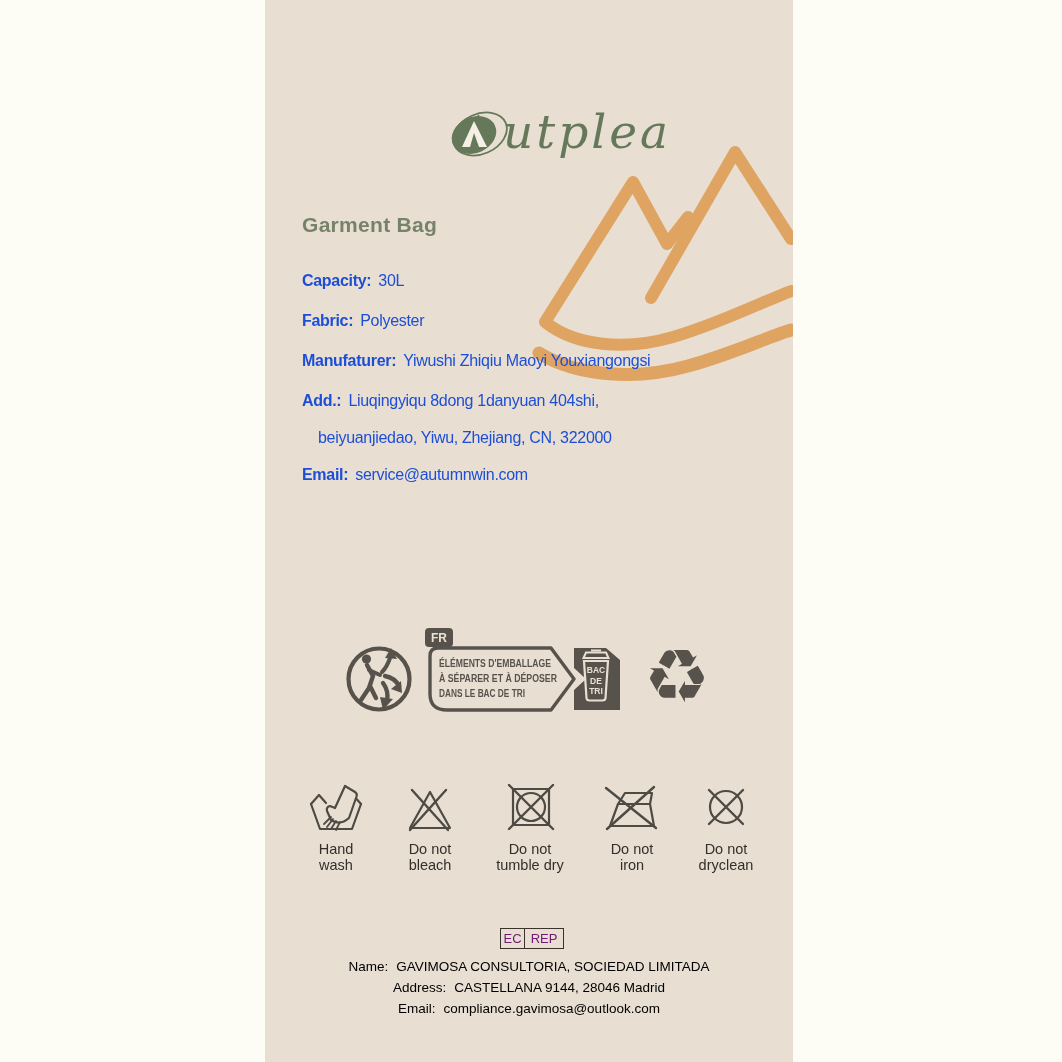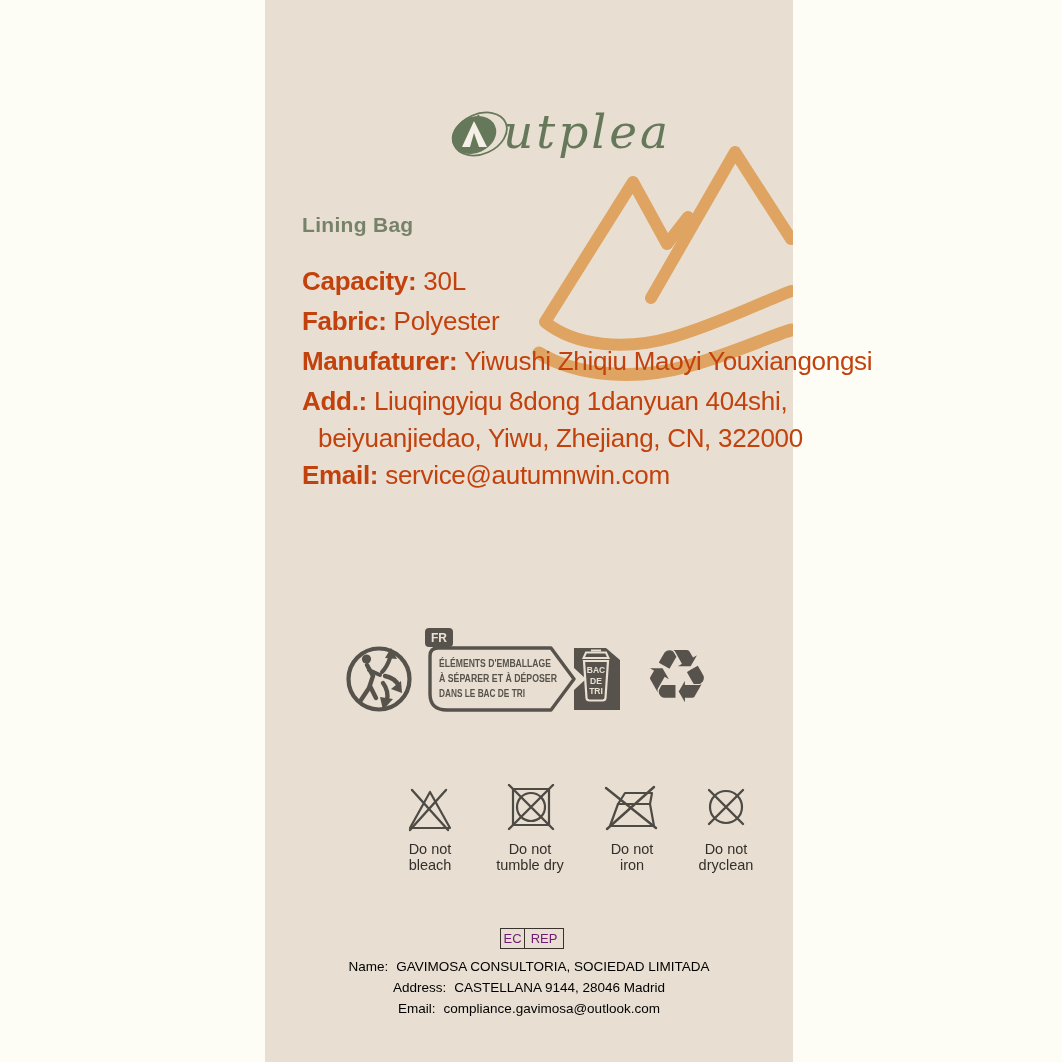--- a/index.html
+++ b/index.html
@@ -13,22 +13,22 @@
   .logo { position:absolute; left:181px; top:104px; display:flex; align-items:flex-start; }
   .wordmark { font-family:"DejaVu Serif", serif; font-style:italic; font-size:47px;
               color:#66785a; margin-left:-5px; margin-top:0px; letter-spacing:3px; }
 
   
   .mountain { position:absolute; left:265px; top:138px; }
 
   
   .title { position:absolute; left:37px; top:213px; font-size:21px; font-weight:bold;
            color:#76836a; letter-spacing:.3px; }
-  .specs { position:absolute; left:37px; top:269px; width:480px; font-size:26px;
-           color:#c2410c; letter-spacing:-0.3px; }
+  .specs { position:absolute; left:37px; top:269px; width:480px; font-size:16px;
+           color:#1d4ed8; letter-spacing:-0.3px; }
   .spec-row { height:24px; line-height:24px; white-space:nowrap; }
   .spec-row + .spec-row { margin-top:16px; }
   .spec-row:nth-child(n+5) { margin-top:13px; }
   .spec-label { font-weight:bold; }
   .spec-value { margin-left:7px; }
   .spec-label:empty + .spec-value { margin-left:16px; }
 
   
   .triman-icon { position:absolute; left:80px; top:645px; }
   .banner      { position:absolute; left:158px; top:627px; }
@@ -77,21 +77,21 @@
     </div>
 
     <svg class="mountain" width="263" height="247" viewBox="0 0 263 247">
       <g fill="none" stroke="#dfa462" stroke-linecap="round" stroke-linejoin="round">
         <path stroke-width="12" d="M158,79 L137,106 L103,44 L15,184 C45,208 95,213 143,199 C188,186 232,164 261,153"></path>
         <path stroke-width="12" d="M121,160 L205,14 L261,101"></path>
         <path stroke-width="13" d="M9,215 C48,239 108,242 158,228 C202,216 240,198 261,192"></path>
       </g>
     </svg>
 
-    <div class="title">Lining Bag</div>
+    <div class="title">Garment Bag</div>
 
     <div class="specs">
       <div class="spec-row"><span class="spec-label">Capacity:</span><span class="spec-value">30L</span></div>
       <div class="spec-row"><span class="spec-label">Fabric:</span><span class="spec-value">Polyester</span></div>
       <div class="spec-row"><span class="spec-label">Manufaturer:</span><span class="spec-value">Yiwushi Zhiqiu Maoyi Youxiangongsi</span></div>
       <div class="spec-row"><span class="spec-label">Add.:</span><span class="spec-value">Liuqingyiqu 8dong 1danyuan 404shi,</span></div>
       <div class="spec-row"><span class="spec-label"></span><span class="spec-value">beiyuanjiedao, Yiwu, Zhejiang, CN, 322000</span></div>
       <div class="spec-row"><span class="spec-label">Email:</span><span class="spec-value">service@autumnwin.com</span></div>
     </div>
 
@@ -130,20 +130,35 @@
       </g>
       <g fill="#e9e0d3" font-size="8.5" font-weight="bold" text-anchor="middle">
         <text x="173" y="46">BAC</text>
         <text x="173" y="56.5">DE</text>
         <text x="173" y="67">TRI</text>
       </g>
     </svg>
 
     <div class="recycle">♻</div>
 
+    <div class="care-item" style="left:21px;">
+      <svg width="58" height="48" viewBox="0 0 58 48">
+        <g fill="none" stroke="#4e4a44" stroke-width="2.2" stroke-linecap="round" stroke-linejoin="round">
+          <path d="M4,20 L12,11 L19,19"></path>
+          <path d="M54,20 L46,11 L40,18"></path>
+          <path d="M4,20 L13,45 H45 L54,20"></path>
+          <path d="M38,2 L48,8 Q51,10 49,14 L42,34 Q33,42 24,36 L20,27 Q19,23 23,22 L28,24 Z" fill="#e8dfd2"></path>
+          <path stroke-width="1.8" d="M24,33 L17,40 M26,35 L20,43 M29,37 L24,45 M33,38 L29,46"></path>
+        </g>
+      </svg>
+      <div class="care-label">
+        <div>Hand</div>
+          <div>wash</div>
+      </div>
+    </div>
 
     <div class="care-item" style="left:115px;">
       <svg width="54" height="48" viewBox="0 0 54 48">
         <g fill="none" stroke="#4e4a44" stroke-linecap="round" stroke-linejoin="round">
           <path stroke-width="2.2" d="M27,8 L7,44 L47,44 Z"></path>
           <path stroke-width="2.4" d="M9,6 L45,46 M43,6 L7,46"></path>
         </g>
       </svg>
       <div class="care-label">
         <div>Do not</div>

